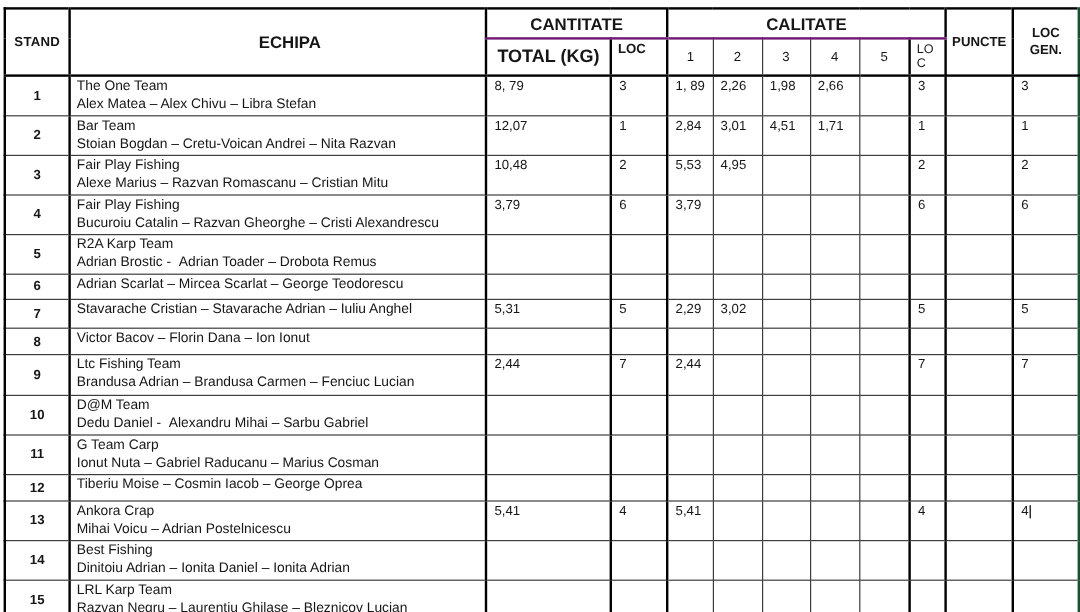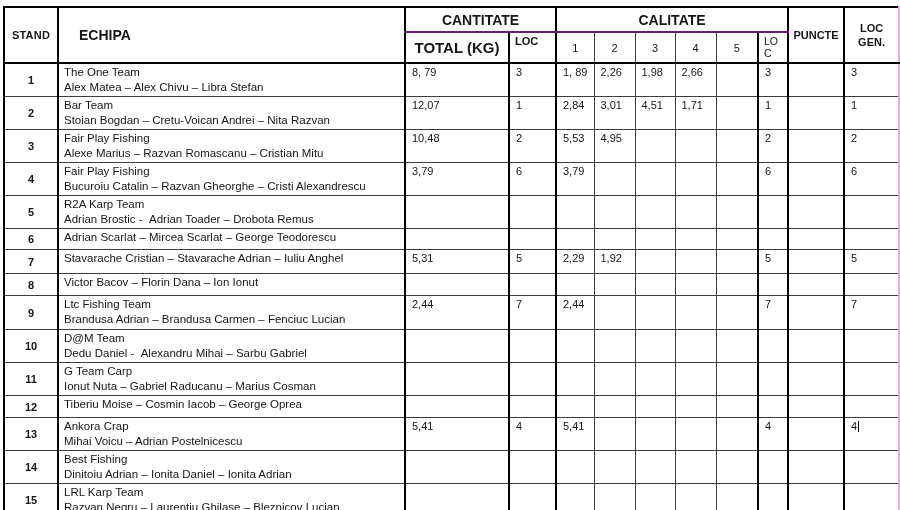--- a/index.html
+++ b/index.html
@@ -8,25 +8,25 @@
   table.results{
     position:absolute;left:3px;top:6px;
     width:894px;
     border-collapse:collapse;table-layout:fixed;
     border:2px solid #000;border-bottom:3px solid #000;
     font-family:"Liberation Sans",sans-serif;color:#161616;
     background:#fff;
   }
   th,td{border:1px solid #3d3d3d;padding:0;overflow:hidden;}
   .bL{border-left:2px solid #000;}
-  .bR{border-right:2px solid #f9a8d4;}
+  .bR{border-right:2px solid #14532d;}
   .hbB{border-bottom:2px solid #000;}
   .h-group{font-size:14px;font-weight:bold;text-align:center;vertical-align:middle;border-bottom:2px solid #701a75;}
   .h-stand{font-size:11px;font-weight:bold;text-align:center;vertical-align:middle;letter-spacing:.2px;}
-  .h-echipa{font-size:14px;font-weight:bold;text-align:left;vertical-align:middle;padding-left:20px;}
+  .h-echipa{font-size:14px;font-weight:bold;text-align:center;vertical-align:middle;padding-left:20px;}
   .h-sub{font-size:15px;font-weight:bold;text-align:center;vertical-align:middle;}
   .h-loc{font-size:11px;font-weight:bold;text-align:left;vertical-align:top;padding:2px 5px;}
   .h-locc{font-weight:normal;font-size:10.5px;word-break:break-all;line-height:12px;}
   .h-q{font-size:11px;font-weight:normal;text-align:center;vertical-align:middle;}
   .h-small{font-size:11px;font-weight:bold;text-align:center;vertical-align:middle;line-height:14px;padding:2px 4px;}
   .c-stand{font-size:11px;font-weight:bold;text-align:center;vertical-align:middle;}
   .c-echipa{vertical-align:top;padding:1px 5px;}
   .team-name,.team-members{font-size:11.5px;line-height:15px;white-space:nowrap;}
   .c-num{font-size:11px;vertical-align:top;text-align:left;padding:2px 2px 0 6px;}
   .caret{display:inline-block;width:1px;height:11px;background:#000;vertical-align:text-bottom;margin-left:1px;}
@@ -175,21 +175,21 @@
         </tr>
         <tr style="height: 24px;">
           <td class="c-stand">7</td>
           <td class="c-echipa bL">
             <div class="team-name"></div>
             <div class="team-members">Stavarache Cristian – Stavarache Adrian – Iuliu Anghel</div>
           </td>
           <td class="c-num bL">5,31</td>
           <td class="c-num bL">5</td>
           <td class="c-num bL">2,29</td>
-          <td class="c-num">1,92</td>
+          <td class="c-num">3,02</td>
           <td class="c-num"></td>
           <td class="c-num"></td>
           <td class="c-num"></td>
           <td class="c-num bL">5</td>
           <td class="c-num bL"></td>
           <td class="c-num bL bR">5</td>
         </tr>
         <tr style="height: 22px;">
           <td class="c-stand">8</td>
           <td class="c-echipa bL">

